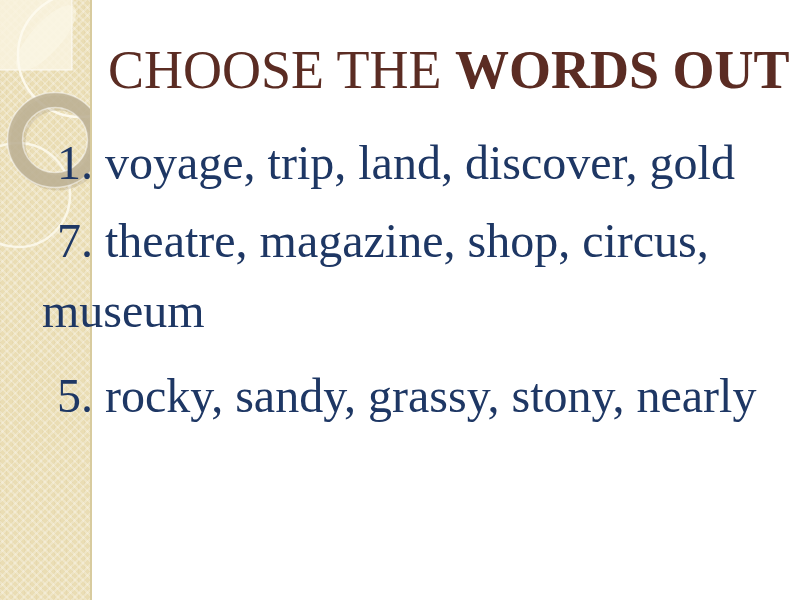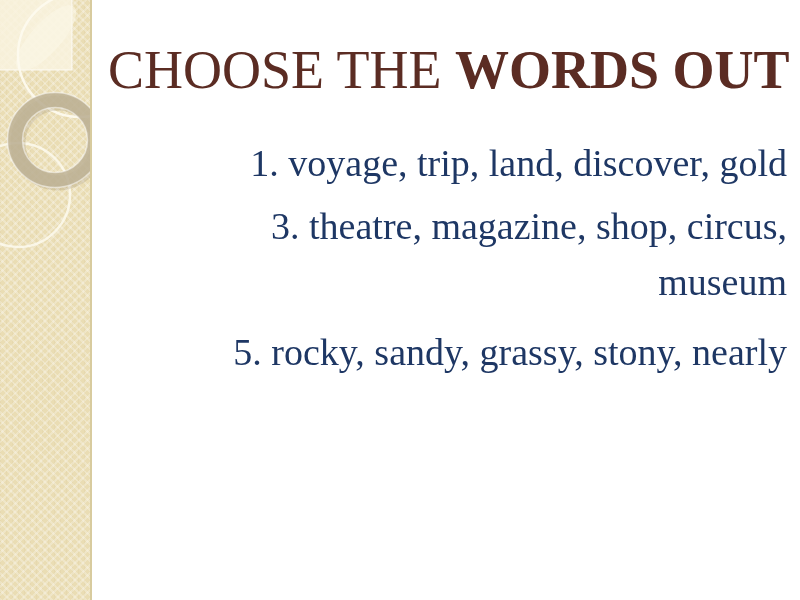--- a/index.html
+++ b/index.html
@@ -7,21 +7,20 @@
     padding: 0;
     background: #ffffff;
   }
   .slide {
     position: relative;
     width: 800px;
     height: 600px;
     background: #ffffff;
     overflow: hidden;
     font-family: "Liberation Serif", "DejaVu Serif", serif;
-    text-align: right;
   }
   
   .strip {
     position: absolute;
     left: 0;
     top: 0;
     width: 90px;
     height: 600px;
     background-color: #EADDB4;
     background-image:
@@ -42,24 +41,24 @@
     line-height: 1.2;
     color: #5B2C23;
     white-space: pre;
   }
   .title .t-normal { font-weight: normal; }
   .title .t-bold   { font-weight: bold; }
   
   .content {
     position: absolute;
     left: 42px;
-    top: 136px;
+    top: 128px;
     width: 745px;
     color: #1E3764;
-    font-size: 38px;
+    font-size: 48px;
     line-height: 1.47;
   }
   .content p {
     margin: 0 0 7px 0;
     text-indent: 15px;
     white-space: pre;
   }
   .content p.wrapped { margin-bottom: 14px; }
 </style>
 </head>
@@ -83,18 +82,18 @@
       <circle cx="55" cy="140" r="40" fill="none" stroke="rgba(189,177,149,0.85)" stroke-width="15"></circle>
       <circle cx="55" cy="140" r="47.5" fill="none" stroke="rgba(255,255,255,0.5)" stroke-width="1.5"></circle>
       <circle cx="55" cy="140" r="32.5" fill="none" stroke="rgba(255,255,255,0.5)" stroke-width="1.5"></circle>
     </svg>
   </div>
 
   <div class="title"><span class="t-normal">CHOOSE THE </span><span class="t-bold">WORDS OUT</span></div>
 
   <div class="content">
     <p>1. voyage, trip, land, discover, gold</p>
-    <p class="wrapped">3. theatre, magazine, shop, circus,
+    <p class="wrapped">7. theatre, magazine, shop, circus,
 museum</p>
     <p>5. rocky, sandy, grassy, stony, nearly</p>
   </div>
 
 </div>
 
 </body></html>

